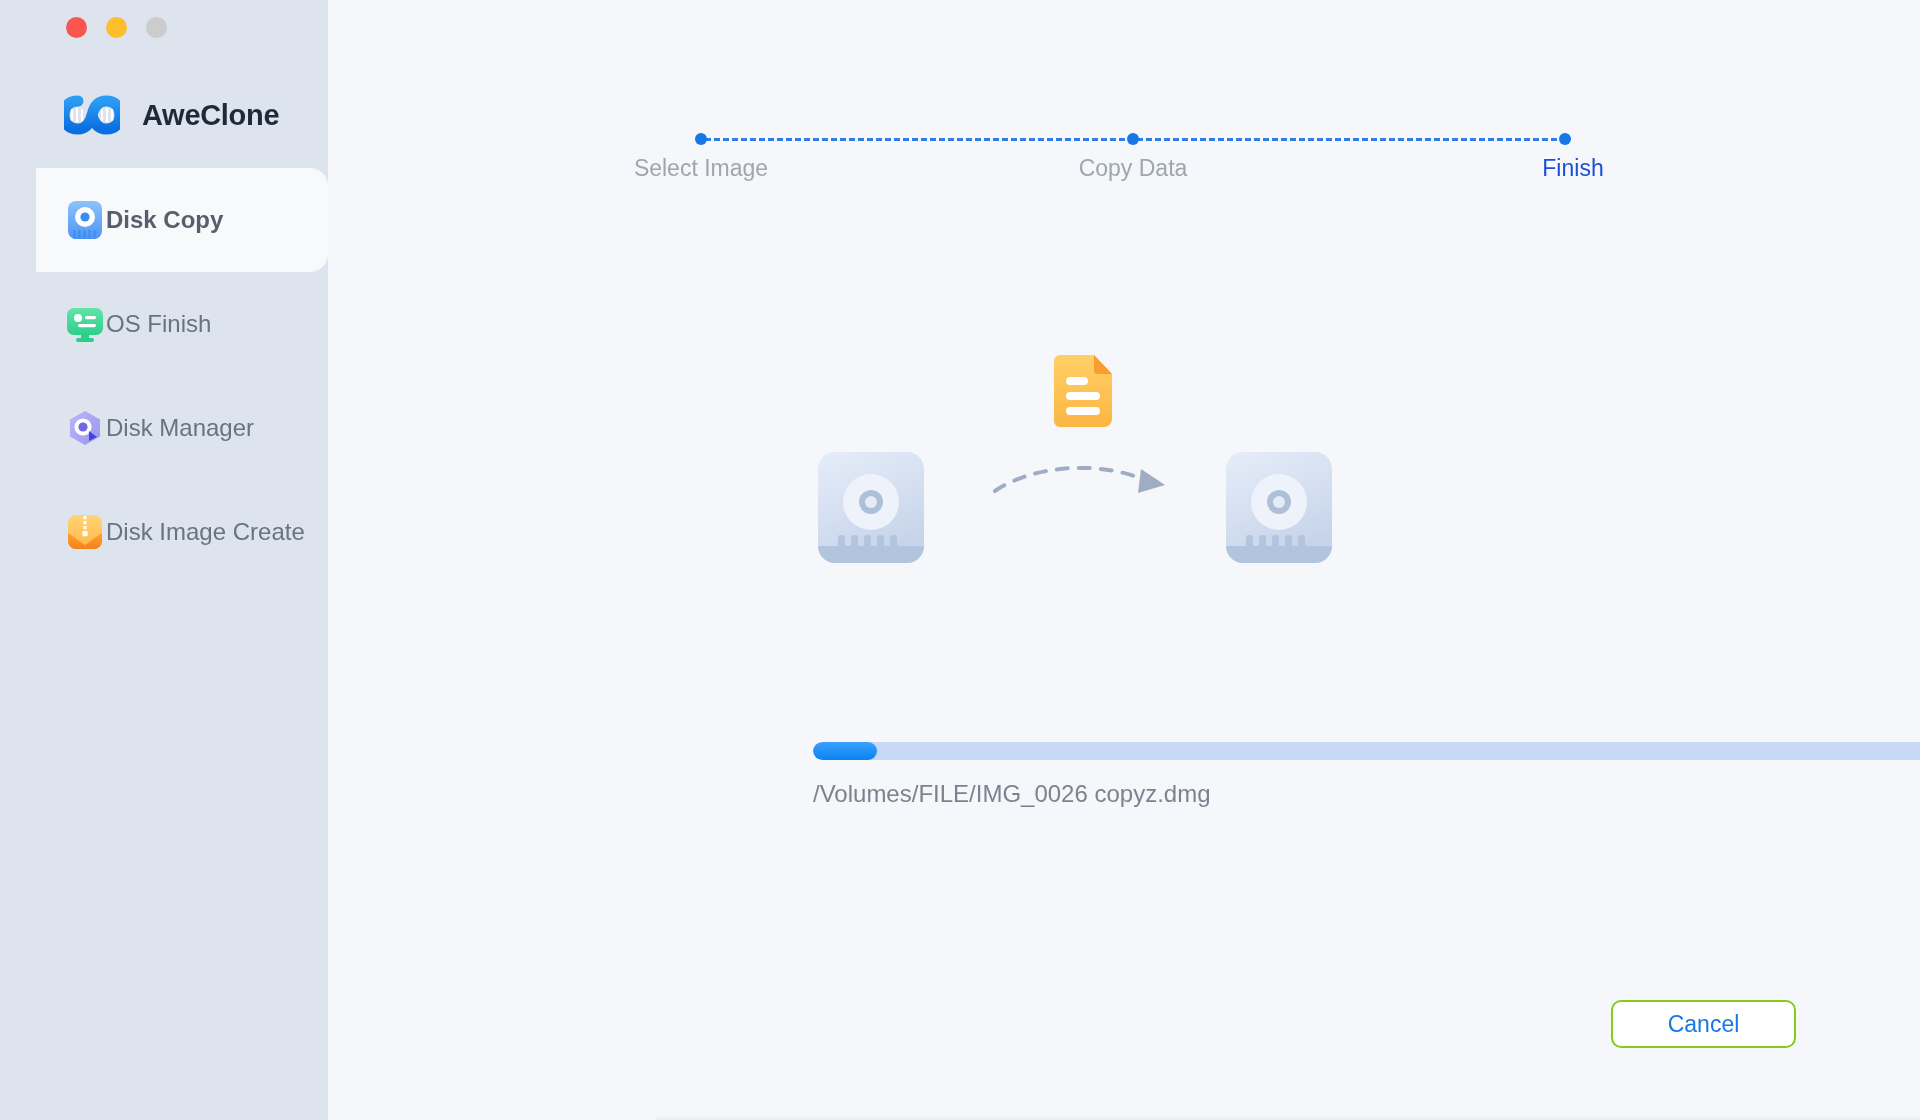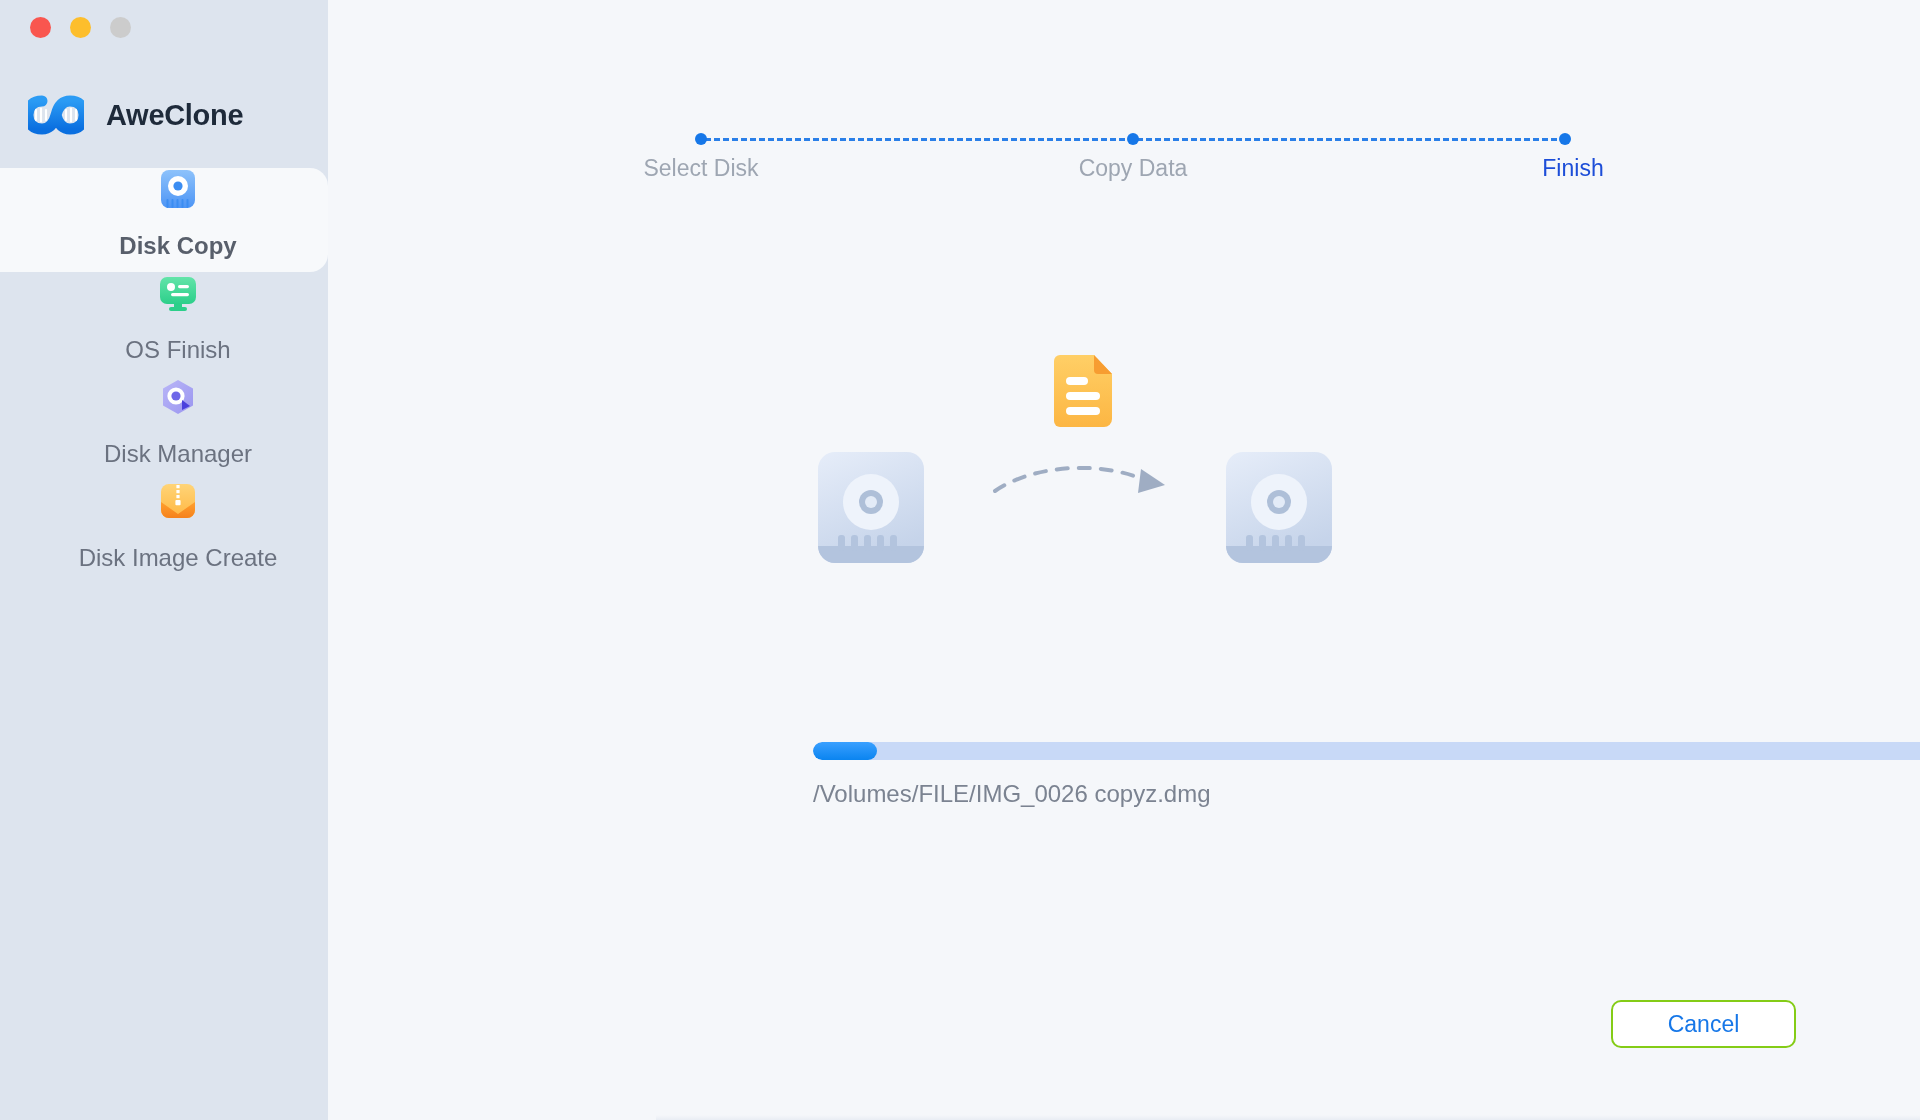--- a/index.html
+++ b/index.html
@@ -17,20 +17,21 @@
     background:#f5f7fa;
   }
 
   
   .sidebar {
     position:relative;
     width:328px;
     height:1120px;
     background:#dde4ee;
     flex:0 0 328px;
+    padding-left:36px;
   }
   .titlebar {
     position:relative;
     height:168px;
     background:#dde4ee;
     border-bottom-right-radius:18px;
   }
   .traffic {
     position:absolute;
     top:17px; left:30px;
@@ -58,23 +59,21 @@
     white-space:nowrap;
   }
 
   .nav { position:relative; }
   .nav-item {
     position:relative;
     display:flex;
     align-items:center;
     height:104px;
     padding-left:28px;
-    gap:22px;
     cursor:pointer;
-    flex-direction:column;
   }
   .nav-item .nav-label {
     font-size:24px;
     color:#6b7280;
     white-space:nowrap;
   }
   .nav-item.active {
     background:#f7f9fb;
     border-top-right-radius:18px;
     border-bottom-right-radius:18px;
@@ -330,21 +329,21 @@
   <section class="main">
 
     <div class="stepper">
       <div class="step-track">
         <span class="dash-seg s1"></span>
         <span class="dash-seg s2"></span>
         <span class="step-dot d1"></span>
         <span class="step-dot d2"></span>
         <span class="step-dot d3"></span>
       </div>
-      <span class="step-label l1">Select Disk</span>
+      <span class="step-label l1">Select Image</span>
       <span class="step-label l2">Copy Data</span>
       <span class="step-label l3">Finish</span>
     </div>
 
     <div class="illustration">
 
       <span class="disk-src">
         <svg width="110" height="115" viewBox="0 0 110 115">
           <defs>
             <linearGradient id="gDisk1" x1="0" y1="0" x2="0.4" y2="1">

